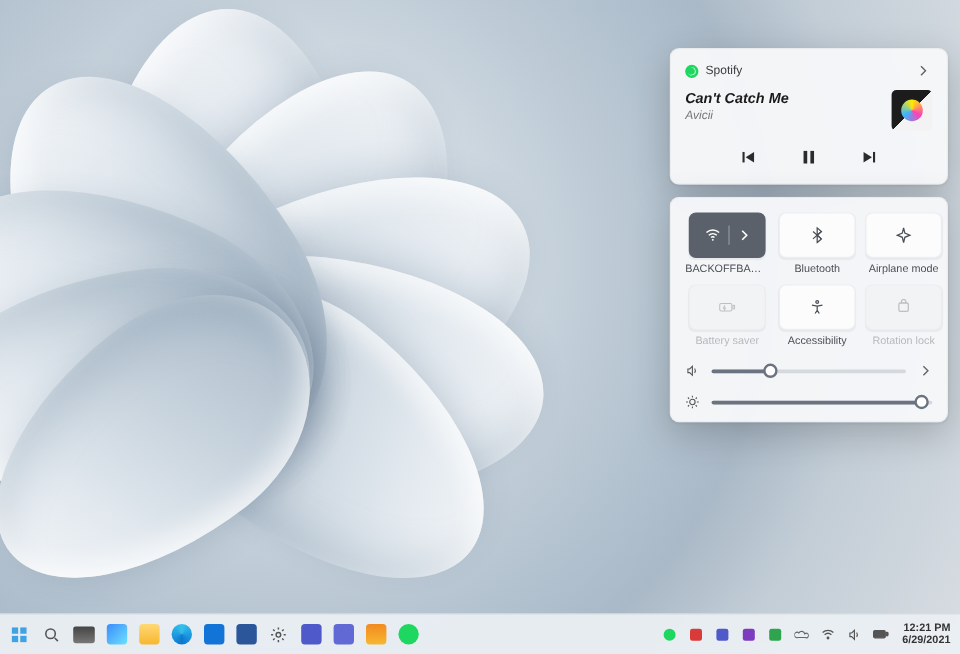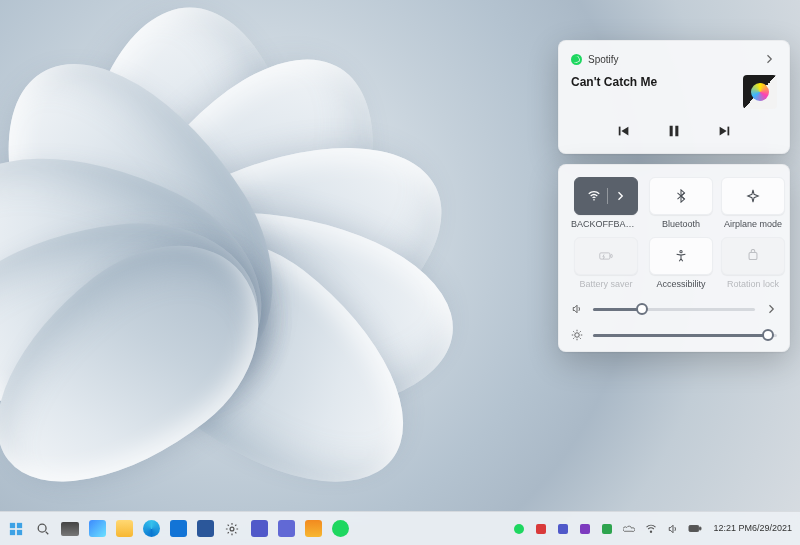--- a/index.html
+++ b/index.html
@@ -41,21 +41,21 @@
     }
 
     
     .media { padding: 10px 12px 12px; }
     .media-head { display: flex; align-items: center; gap: 6px; }
     .spotify-dot { width: 11px; height: 11px; border-radius: 50%; background: #1ed760; position: relative; }
     .spotify-dot::before { content: ""; position: absolute; inset: 2px; border-radius: 50%; border: 1px solid rgba(255,255,255,.7); border-top: 0; border-left: 0; transform: rotate(-20deg); }
     .media-head .name { font-size: 10px; color: #3b3b3b; flex: 1; }
     .chev { width: 16px; height: 16px; display: flex; align-items: center; justify-content: center; border-radius: 4px; }
     .media-body { display: flex; margin-top: 8px; gap: 10px; }
-    .media-info { flex: 1; }
+    .media-info { flex: 1; font-style: italic; }
     .track { font-weight: 600; font-size: 12px; color: #1a1a1a; }
     .artist { font-size: 10px; color: #777; margin-top: 2px; }
     .album-art {
       width: 34px; height: 34px; border-radius: 4px; position: relative; overflow: hidden;
       background: linear-gradient(135deg,#1c1c1c 0 50%, #f3f3f3 50% 100%);
     }
     .album-art::before { content: ""; position: absolute; inset: 8px; border-radius: 50%; background: conic-gradient(#ffea00, #ff41b4, #3bb6ff, #ffea00); }
     .media-controls { display: flex; align-items: center; justify-content: center; gap: 30px; margin-top: 12px; }
     .mc-btn { width: 20px; height: 20px; display: flex; align-items: center; justify-content: center; color: #2b2b2b; cursor: pointer; }
 
@@ -90,21 +90,21 @@
     .taskbar {
       position: absolute; left: 0; right: 0; bottom: 0; height: 34px;
       background: rgba(236,240,244,.92); backdrop-filter: blur(6px);
       border-top: 1px solid rgba(0,0,0,.08);
       display: flex; align-items: center; padding: 0 4px; gap: 2px;
     }
     .tb-left { display: flex; align-items: center; gap: 3px; }
     .tb-right { margin-left: auto; display: flex; align-items: center; gap: 6px; }
     .tb-icon { width: 24px; height: 24px; border-radius: 4px; display: flex; align-items: center; justify-content: center; cursor: pointer; }
     .tb-sq { width: 17px; height: 17px; border-radius: 3px; }
-    .datetime { display: flex; flex-direction: row; align-items: flex-end; font-size: 9px; color: #333; padding: 0 4px; line-height: 1.1; }
+    .datetime { display: flex; flex-direction: column; align-items: flex-end; font-size: 9px; color: #333; padding: 0 4px; line-height: 1.1; font-weight: bold; }
 
     svg { display: block; }
     .ic { width: 14px; height: 14px; }
     .ic-sm { width: 12px; height: 12px; }
   </style>
 </head>
 <body>
 
 <div class="wallpaper">
   <div class="bloom">
@@ -128,20 +128,21 @@
       <span class="name">Spotify</span>
       <span class="chev">
         <svg class="ic-sm" viewBox="0 0 16 16" fill="none" stroke="#666" stroke-width="1.6">
             <polyline points="6,3 11,8 6,13"></polyline>
           </svg>
       </span>
     </div>
     <div class="media-body">
       <div class="media-info">
         <div class="track">Can't Catch Me</div>
+        <div class="artist">Avicii</div>
       </div>
       <div class="album-art"></div>
     </div>
     <div class="media-controls">
       <span class="mc-btn">
         <svg class="ic" viewBox="0 0 16 16" fill="currentColor">
             <rect x="2" y="3" width="2" height="10"></rect>
             <polygon points="13,3 13,13 5,8"></polygon>
           </svg>
       </span>

